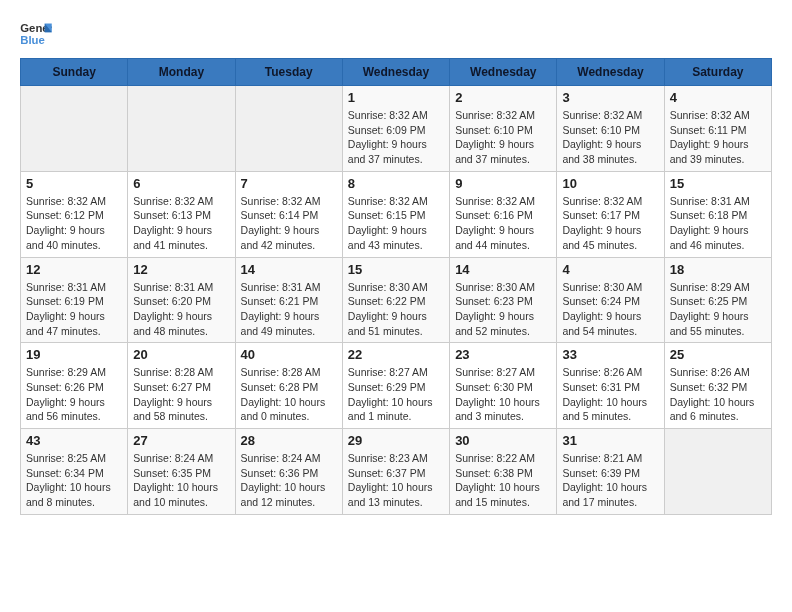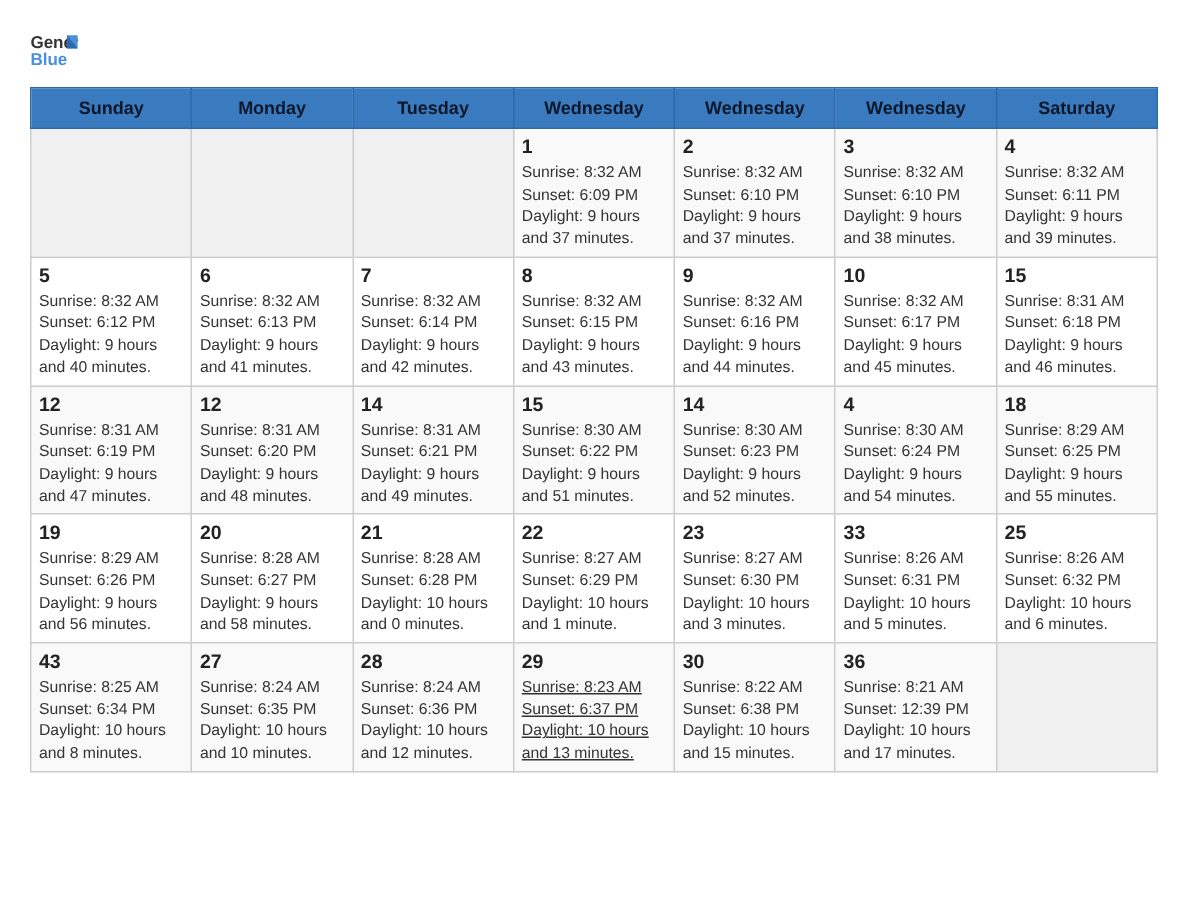--- a/index.html
+++ b/index.html
@@ -264,21 +264,21 @@
 and 56 minutes.</div>
         </td>
         <td>
           <div class="day-num">20</div>
           <div class="day-info" style="white-space: pre-line;">Sunrise: 8:28 AM
 Sunset: 6:27 PM
 Daylight: 9 hours
 and 58 minutes.</div>
         </td>
         <td>
-          <div class="day-num">21</div>
+          <div class="day-num">40</div>
           <div class="day-info" style="white-space: pre-line;">Sunrise: 8:28 AM
 Sunset: 6:28 PM
 Daylight: 10 hours
 and 0 minutes.</div>
         </td>
         <td>
           <div class="day-num">22</div>
           <div class="day-info" style="white-space: pre-line;">Sunrise: 8:27 AM
 Sunset: 6:29 PM
 Daylight: 10 hours
@@ -323,35 +323,35 @@
         </td>
         <td>
           <div class="day-num">28</div>
           <div class="day-info" style="white-space: pre-line;">Sunrise: 8:24 AM
 Sunset: 6:36 PM
 Daylight: 10 hours
 and 12 minutes.</div>
         </td>
         <td>
           <div class="day-num">29</div>
-          <div class="day-info" style="white-space: pre-line; text-decoration: underline;">Sunrise: 8:23 AM
+          <div class="day-info" style="white-space: pre-line;">Sunrise: 8:23 AM
 Sunset: 6:37 PM
 Daylight: 10 hours
 and 13 minutes.</div>
         </td>
         <td>
           <div class="day-num">30</div>
           <div class="day-info" style="white-space: pre-line;">Sunrise: 8:22 AM
 Sunset: 6:38 PM
 Daylight: 10 hours
 and 15 minutes.</div>
         </td>
         <td>
-          <div class="day-num">36</div>
+          <div class="day-num">31</div>
           <div class="day-info" style="white-space: pre-line;">Sunrise: 8:21 AM
-Sunset: 12:39 PM
+Sunset: 6:39 PM
 Daylight: 10 hours
 and 17 minutes.</div>
         </td>
         <td class="empty"></td>
       </tr>
     </tbody>
 </table>
 
 </body></html>

